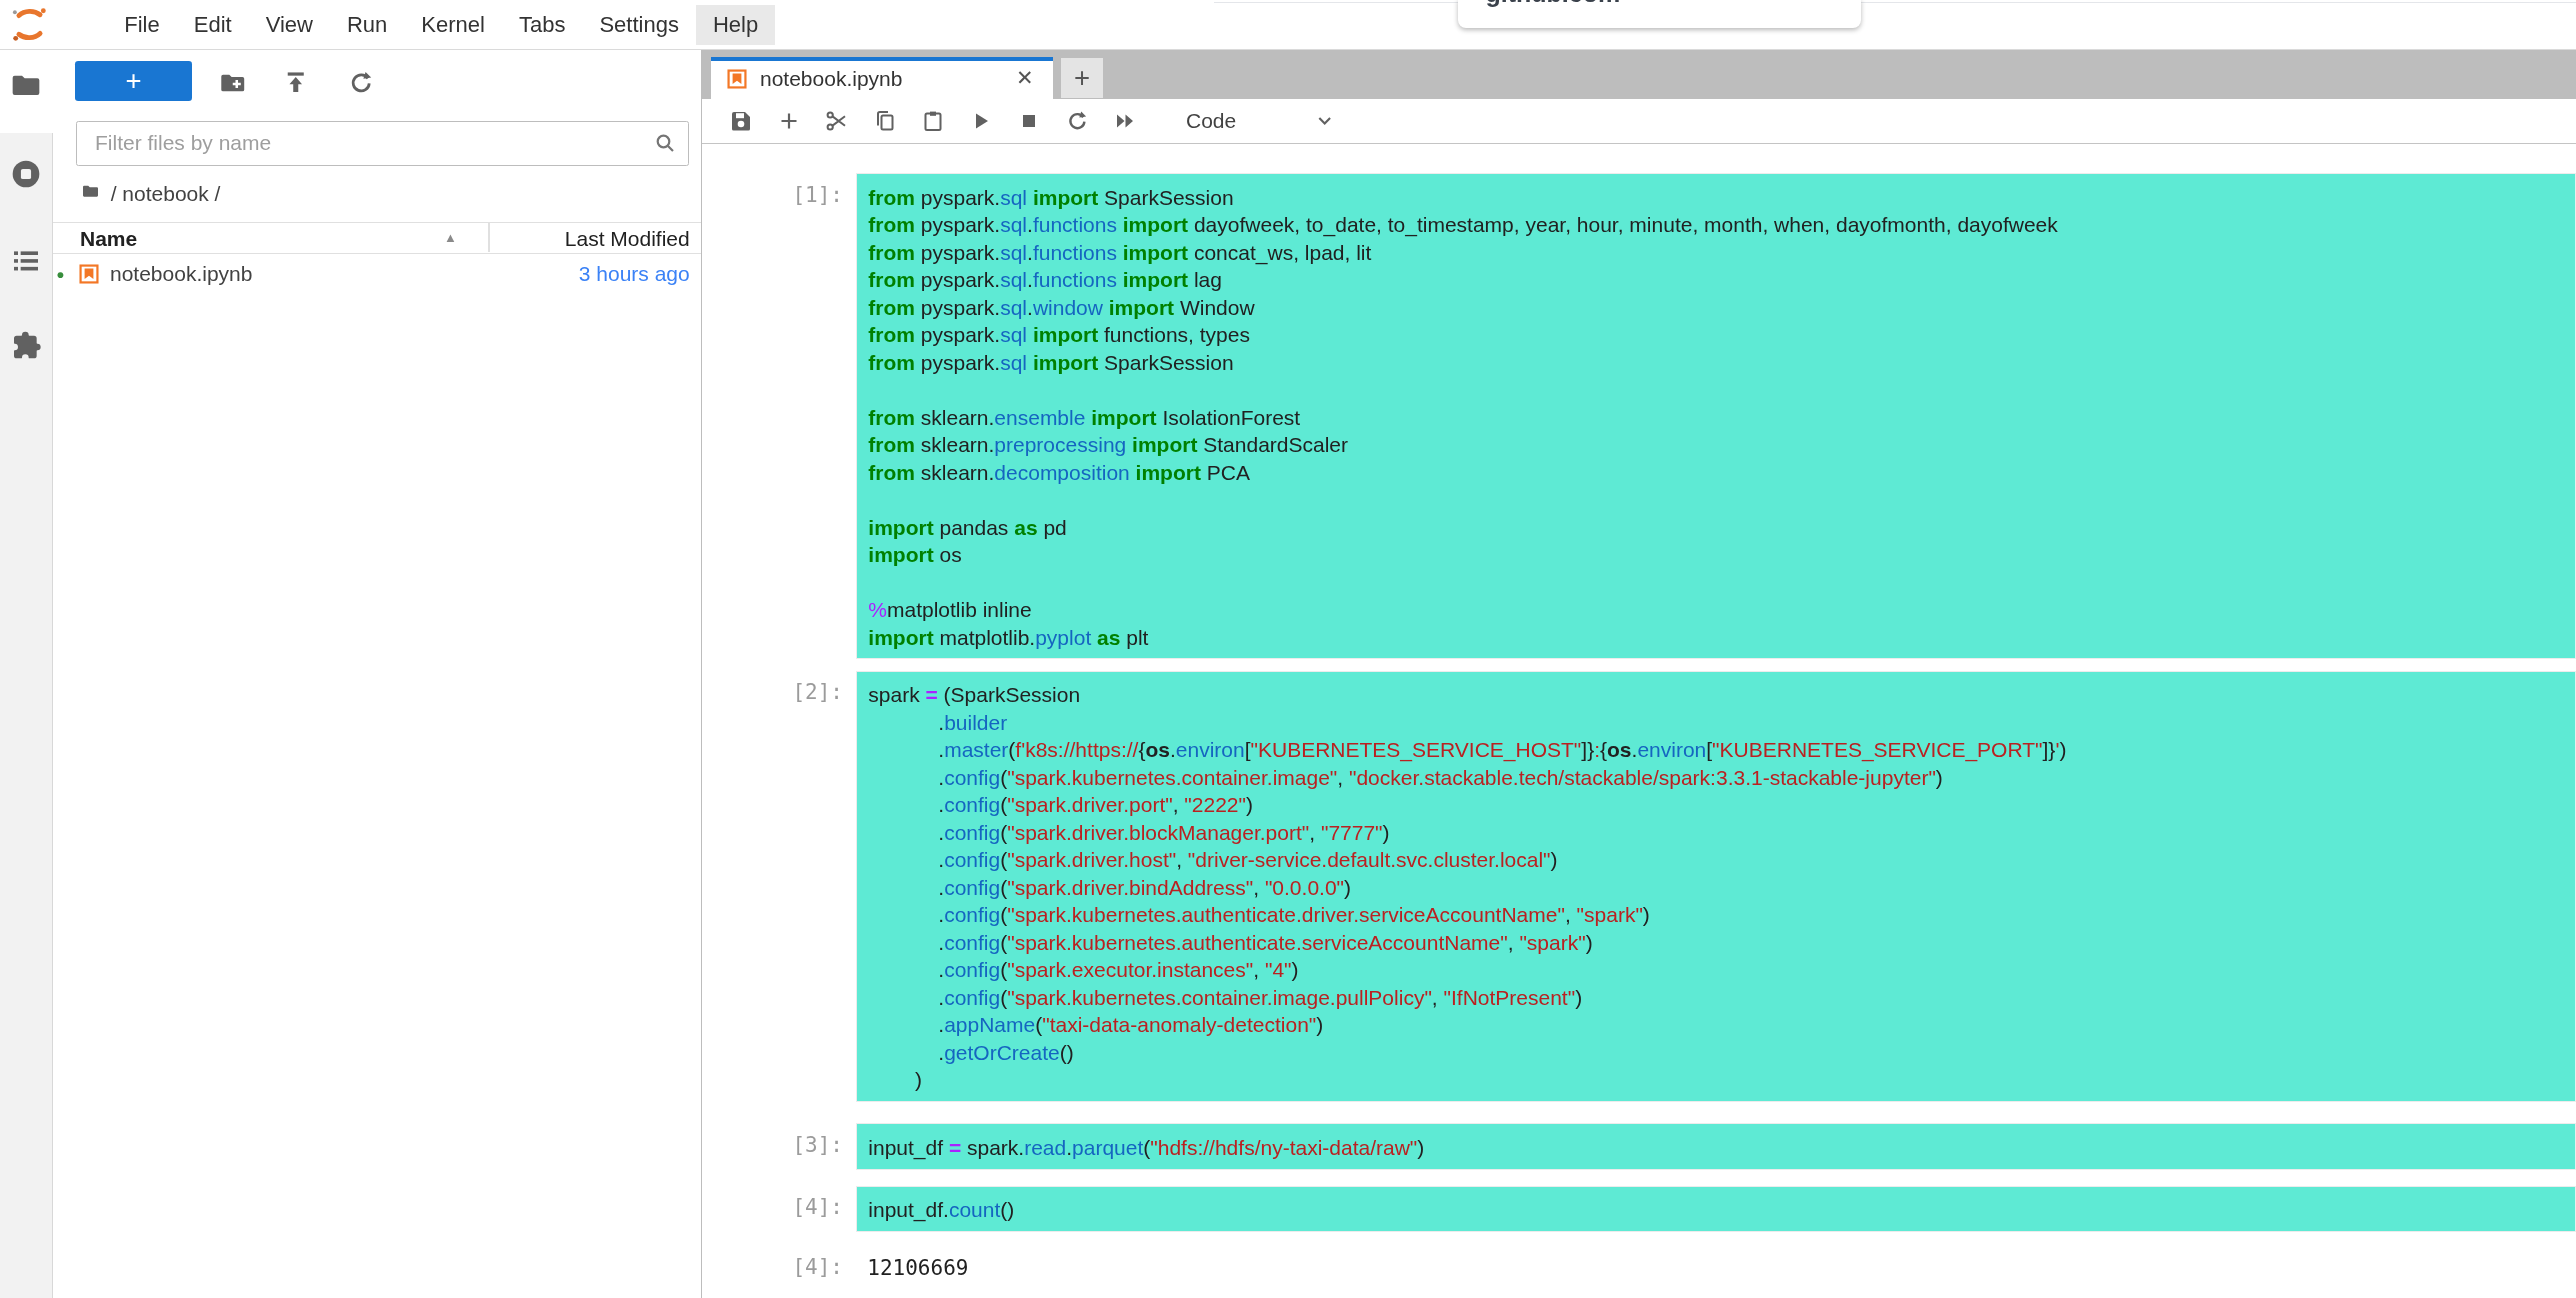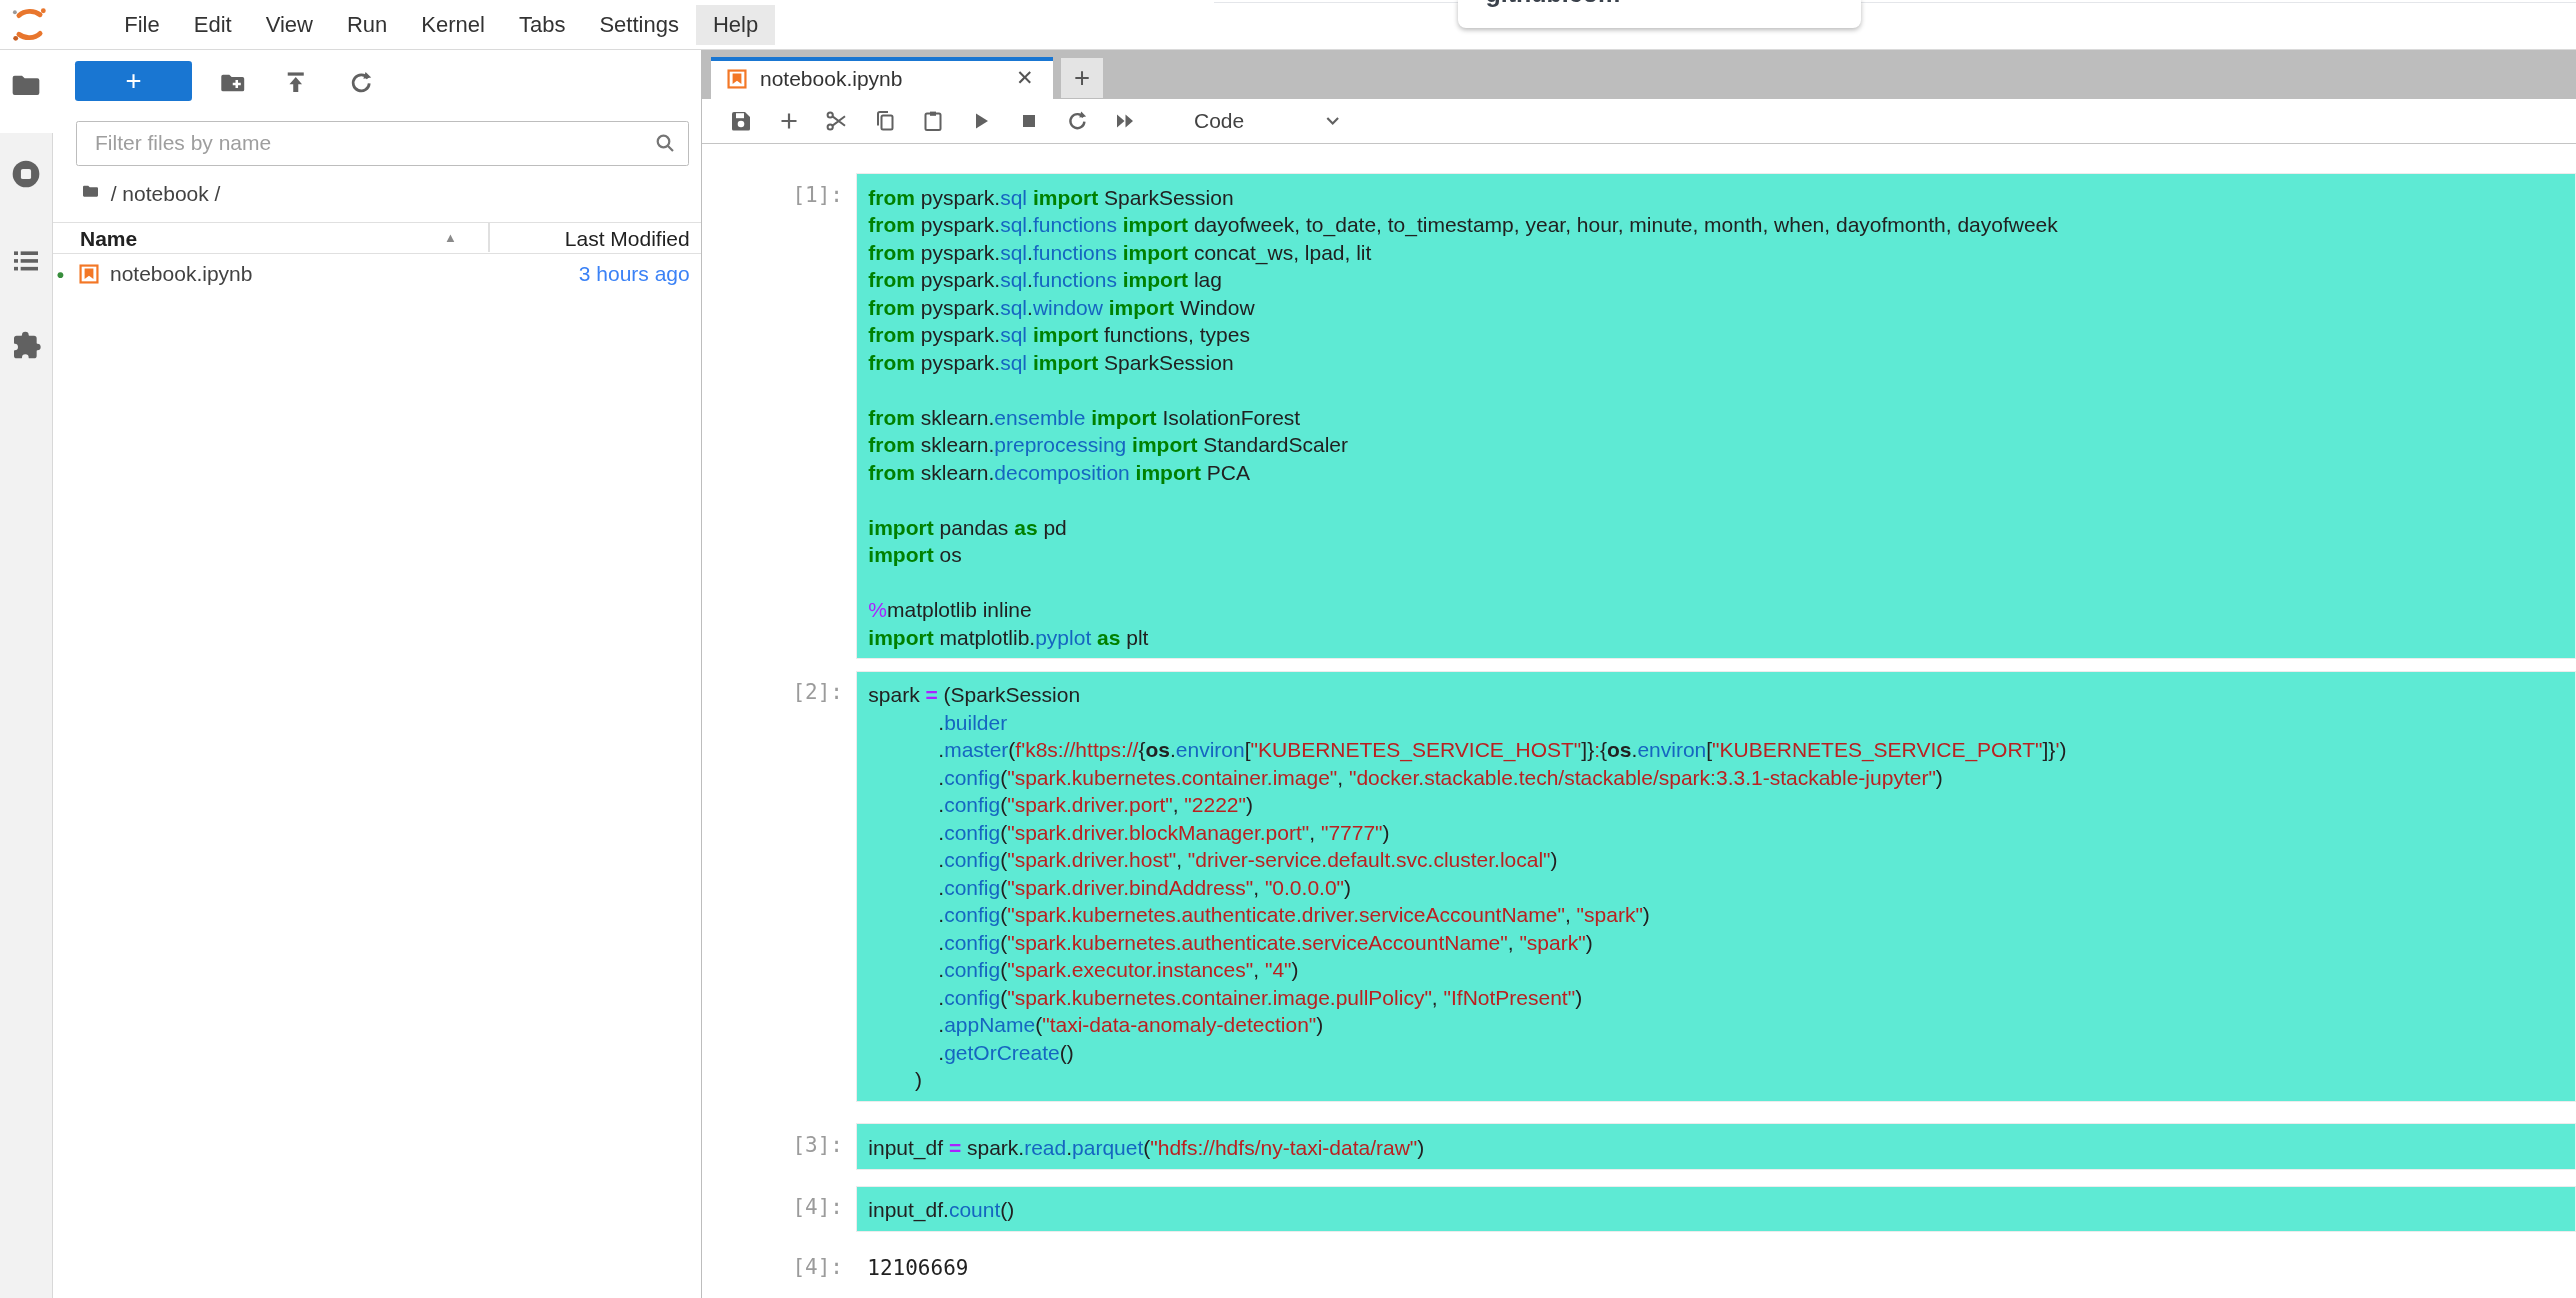--- a/index.html
+++ b/index.html
@@ -69,21 +69,21 @@
   #tab0 .tlabel { position:absolute; left:49px; top:10.5px; font-size:21px; color:#333; }
   #tab0 .tclose { position:absolute; right:19.4px; top:9px; font-size:21px; color:#555; }
   #newtab { position:absolute; left:359px; top:8px; width:42px; height:40px; background:#e4e4e4;
             display:flex; align-items:center; justify-content:center; font-size:27.5px; color:#555; font-weight:300; }
 
   
   #nbtoolbar { position:absolute; left:0; top:49px; width:1874px; height:45px; background:#fff;
                border-bottom:1.6px solid #c4c4c4; display:flex; align-items:center; padding-left:23px; }
   .tb-btn { width:32px; height:39px; margin-right:16px; display:flex; align-items:center; justify-content:center; }
   .tb-btn svg { width:24px; height:24px; }
-  #cell-type { margin-left:37px; display:flex; align-items:center;gap:32px; }
+  #cell-type { margin-left:29px; display:flex; align-items:center;gap:32px; }
   #cell-type .ct-label { font-size:21px; color:#424242; }
   #cell-type svg { width:19.4px; height:19.4px; margin-left:47px; }
 
   
   #nbcontent { position:absolute; left:0; top:95px; width:1874px; height:1153px; background:#fff;
                overflow:hidden; padding-top:28px; }
   .nb-cell { display:flex; }
   .nb-cell.m14 { margin-top:11.3px; } .nb-cell.m26 { margin-top:21px; }
   .nb-cell.m20 { margin-top:16px; } .nb-cell.m16 { margin-top:13px; }
   .nb-prompt { width:154px; flex:0 0 154px; text-align:right; padding:9.7px 13px 0 0;

